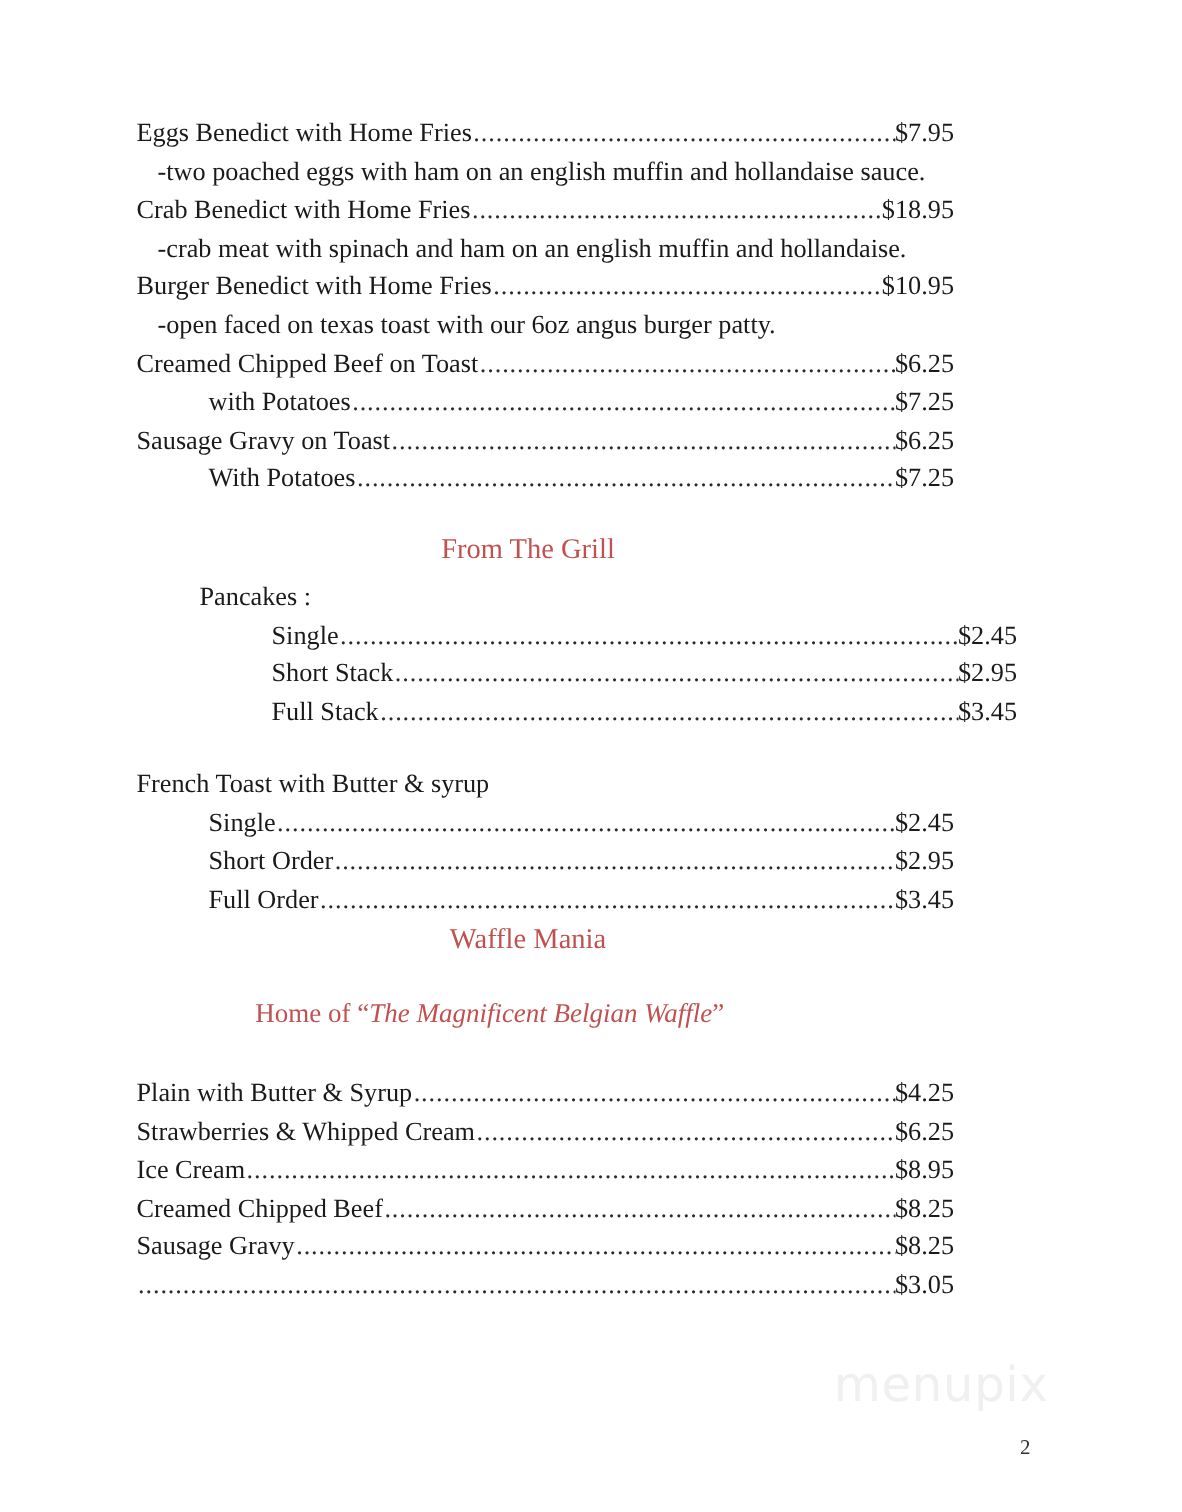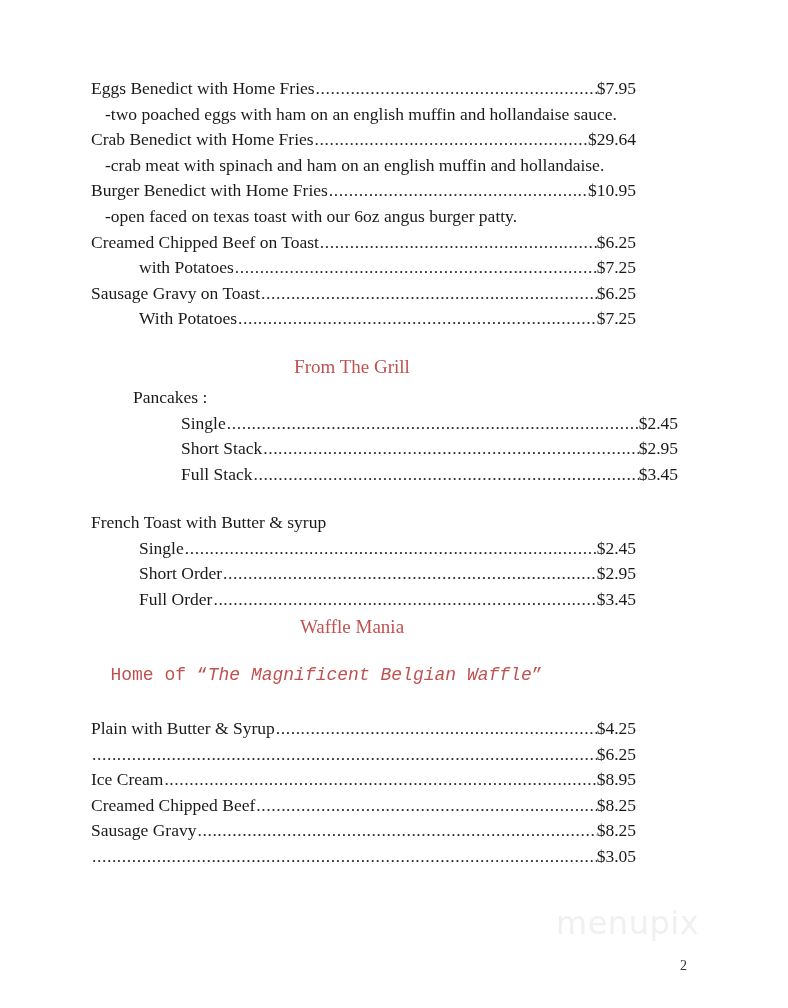--- a/index.html
+++ b/index.html
@@ -89,21 +89,20 @@
     font-family: "Liberation Serif", "DejaVu Serif", serif;
   }
   .section-subheading {
     position: absolute;
     left: 0;
     width: 653px;
     text-align: center;
     color: #bf5250;
     font-size: 18px;
     line-height: 22px;
-    font-family: Liberation Mono, monospace;
   }
   .section-subheading .ital {
     font-style: italic;
   }
 
   
   #watermark {
     position: absolute;
     left: 556px;
     top: 905px;
@@ -134,21 +133,21 @@
   <div class="block" id="benedict-block">
       <div class="line lvl0">
         <span class="label">Eggs Benedict with Home Fries</span>
         <span class="leader">................................................................................................................................................................</span>
         <span class="price">$7.95</span>
       </div>
       <div class="textline desc">-two poached eggs with ham on an english muffin and hollandaise sauce.</div>
       <div class="line lvl0">
         <span class="label">Crab Benedict with Home Fries</span>
         <span class="leader">................................................................................................................................................................</span>
-        <span class="price">$29.64</span>
+        <span class="price">$18.95</span>
       </div>
       <div class="textline desc">-crab meat with spinach and ham on an english muffin and hollandaise.</div>
       <div class="line lvl0">
         <span class="label">Burger Benedict with Home Fries</span>
         <span class="leader">................................................................................................................................................................</span>
         <span class="price">$10.95</span>
       </div>
       <div class="textline desc">-open faced on texas toast with our 6oz angus burger patty.</div>
       <div class="line lvl0">
         <span class="label">Creamed Chipped Beef on Toast</span>
@@ -218,20 +217,21 @@
     <span>Home of </span><span>“</span><span class="ital">The Magnificent Belgian Waffle</span><span>”</span>
   </div>
 
   <div class="block" id="waffle-block">
       <div class="line lvl0">
         <span class="label">Plain with Butter &amp; Syrup</span>
         <span class="leader">................................................................................................................................................................</span>
         <span class="price">$4.25</span>
       </div>
       <div class="line lvl0">
+        <span class="label">Strawberries &amp; Whipped Cream</span>
         <span class="leader">................................................................................................................................................................</span>
         <span class="price">$6.25</span>
       </div>
       <div class="line lvl0">
         <span class="label">Ice Cream</span>
         <span class="leader">................................................................................................................................................................</span>
         <span class="price">$8.95</span>
       </div>
       <div class="line lvl0">
         <span class="label">Creamed Chipped Beef</span>

